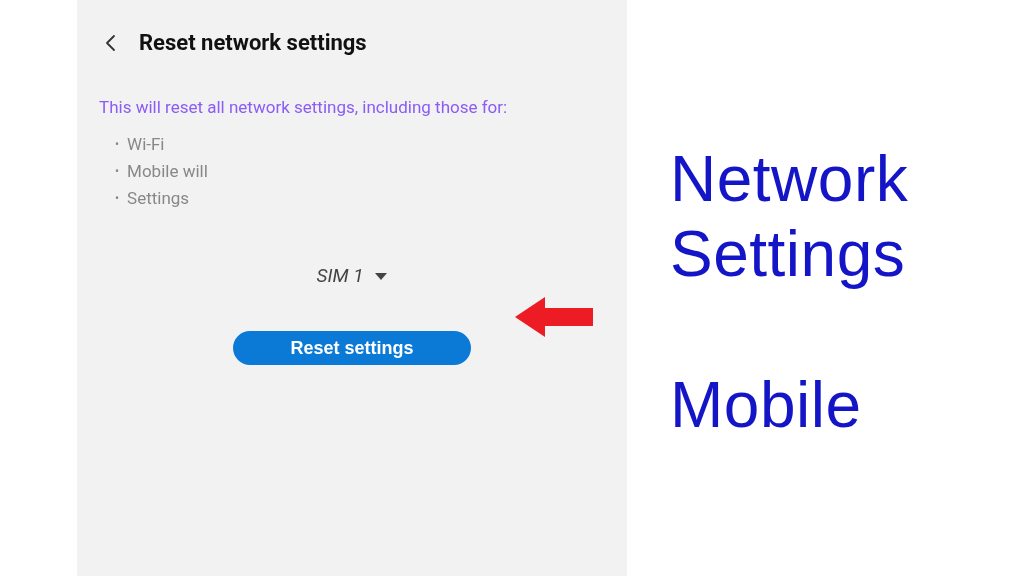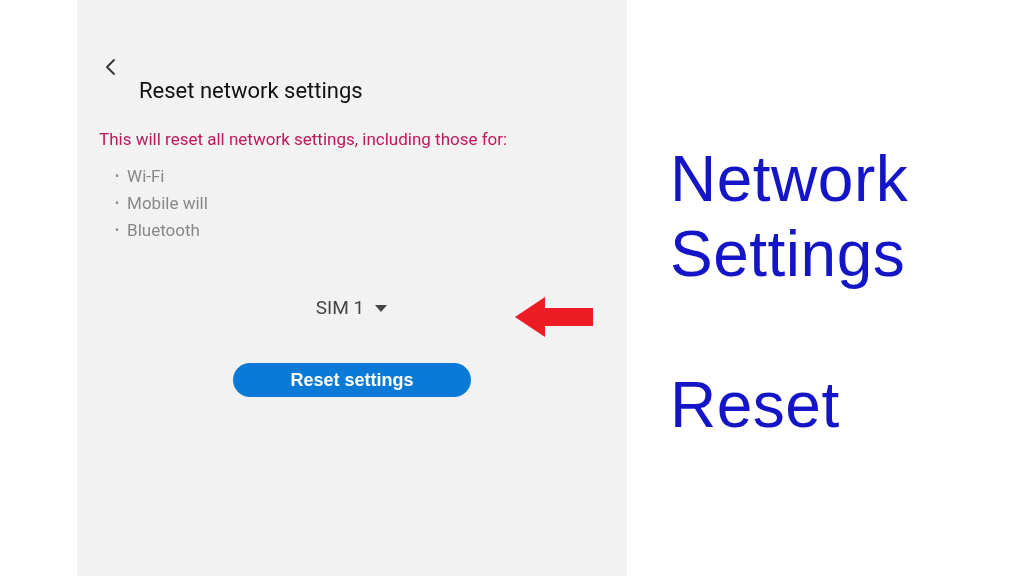--- a/index.html
+++ b/index.html
@@ -30,28 +30,28 @@
       margin-right: 18px;
       margin-left: 4px;
     }
     .back-chevron svg {
       width: 100%;
       height: 100%;
     }
     .page-title {
       font-size: 22px;
       color: #111;
-      font-weight: 400;
-      margin-top: 48px;
+      font-weight: 700;
     }
     .description {
       padding: 0 22px;
       font-size: 17px;
-      color: #be185d;
+      color: #8b5cf6;
       line-height: 1.5;
+      margin-top: 16px;
     }
     .bullet-list {
       padding: 10px 22px 0 38px;
       font-size: 17px;
       color: #888;
       line-height: 1.6;
     }
     .bullet-item {
       display: flex;
       align-items: center;
@@ -60,20 +60,21 @@
       margin-right: 8px;
       font-size: 12px;
     }
     .sim-selector {
       display: flex;
       align-items: flex-end;
       justify-content: center;
       margin-top: 52px;
       font-size: 19px;
       color: #444;
+      font-style: italic;
     }
     .sim-label {
       margin-right: 10px;
     }
     .dropdown-icon svg {
       width: 14px;
       height: 10px;
     }
     .reset-button {
       display: block;
@@ -132,21 +133,21 @@
     <div class="bullet-item">
       <span class="bullet-dot">•</span>
       <span>Wi-Fi</span>
     </div>
     <div class="bullet-item">
       <span class="bullet-dot">•</span>
       <span>Mobile will</span>
     </div>
     <div class="bullet-item">
       <span class="bullet-dot">•</span>
-      <span>Bluetooth</span>
+      <span>Settings</span>
     </div>
   </div>
 
   <div class="sim-selector">
     <span class="sim-label">SIM 1</span>
     <span class="dropdown-icon">
       <svg viewBox="0 0 14 10">
           <path d="M1 1 L7 8 L13 1 Z" fill="#444"></path>
         </svg>
     </span>
@@ -156,14 +157,14 @@
 </div>
 
 <div class="arrow-annotation">
   <svg viewBox="0 0 80 50">
     <path d="M0 25 L30 5 L30 16 L78 16 L78 34 L30 34 L30 45 Z" fill="#ed1c24"></path>
   </svg>
 </div>
 
 <div class="side-caption">
   <div>Network Settings</div>
-  <div>Reset</div>
+  <div>Mobile</div>
 </div>
 
 </body></html>

